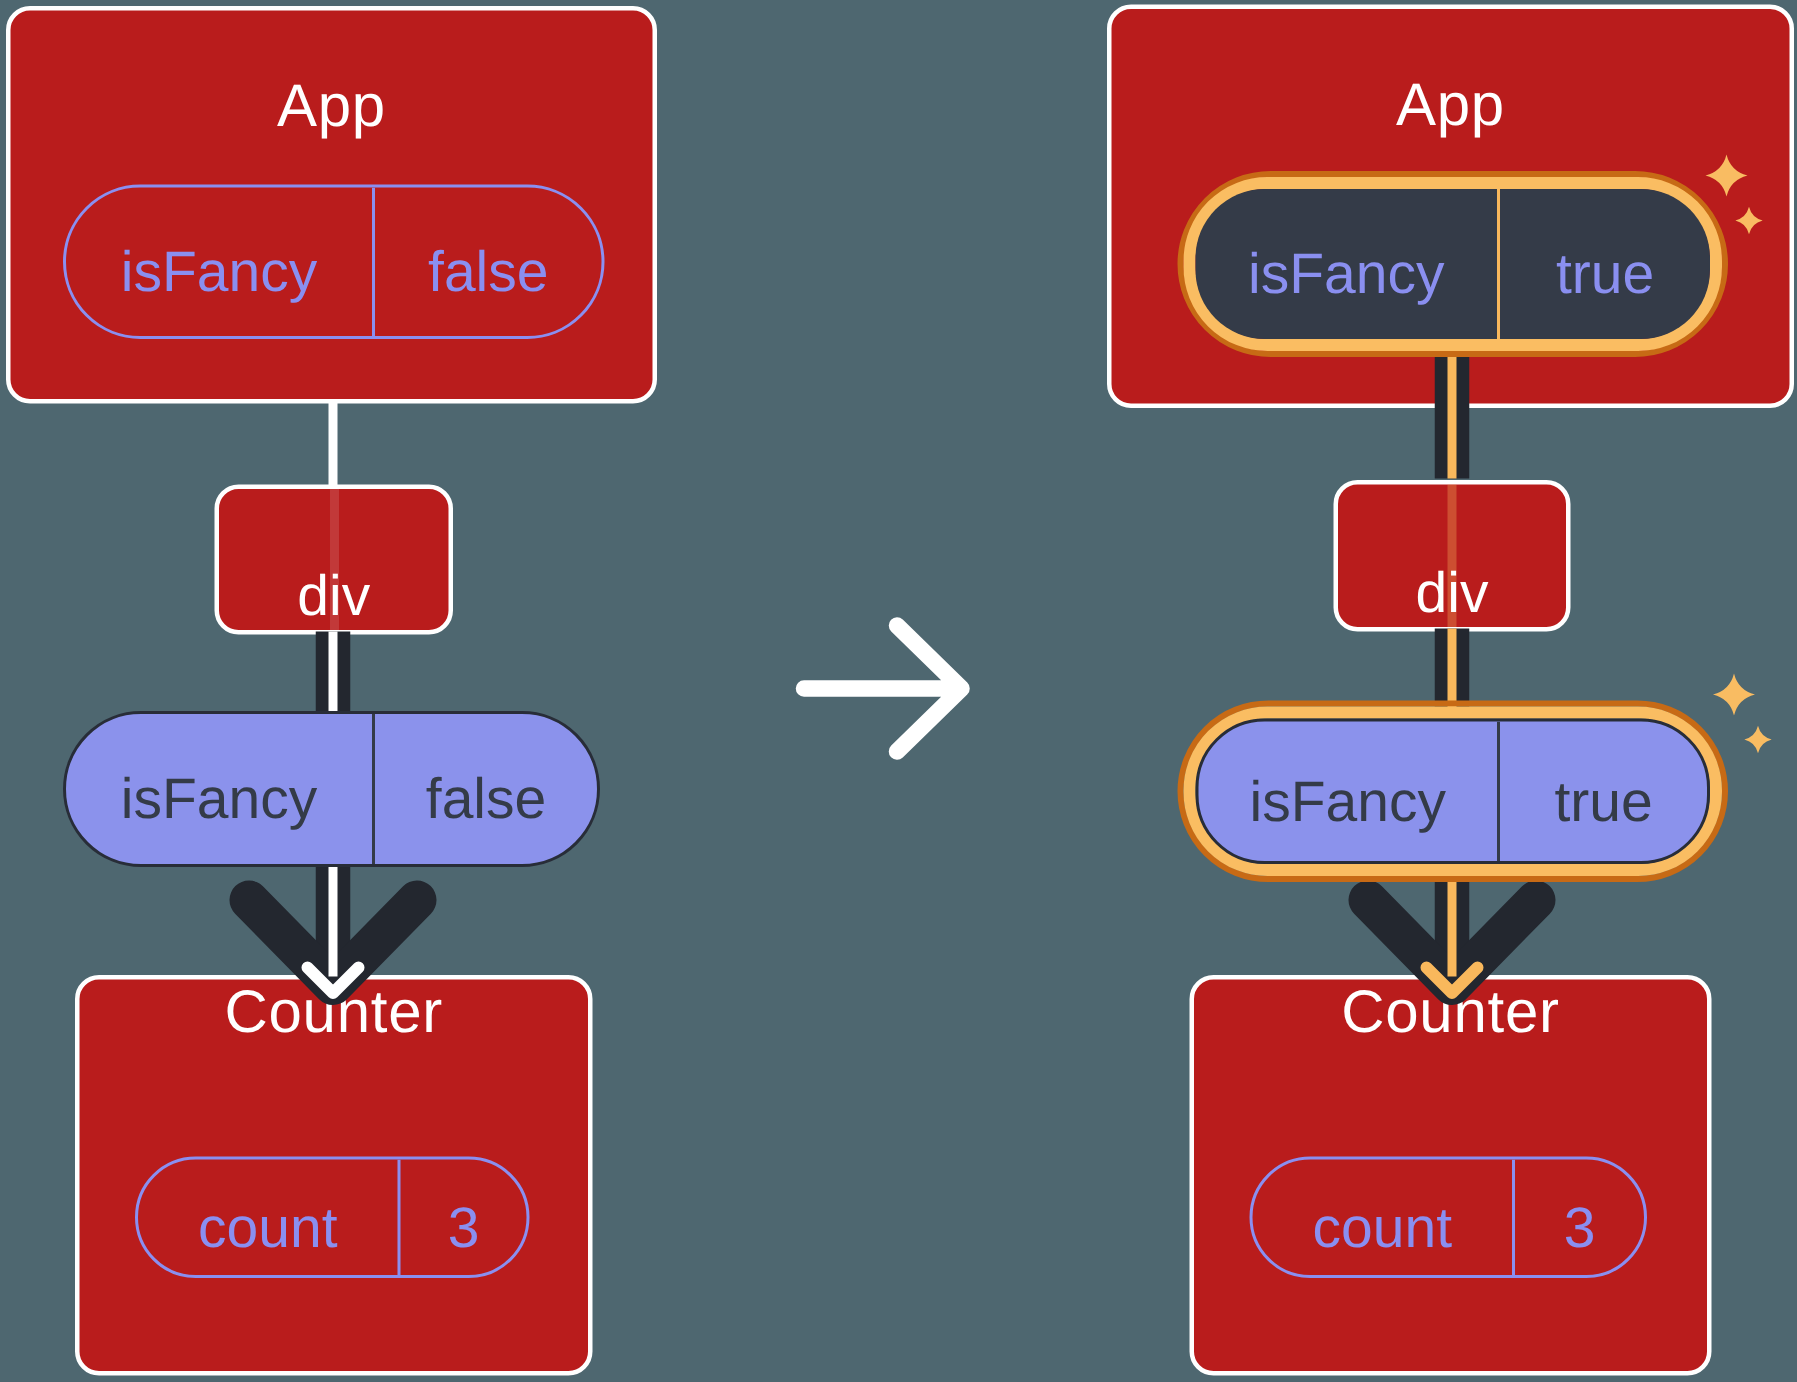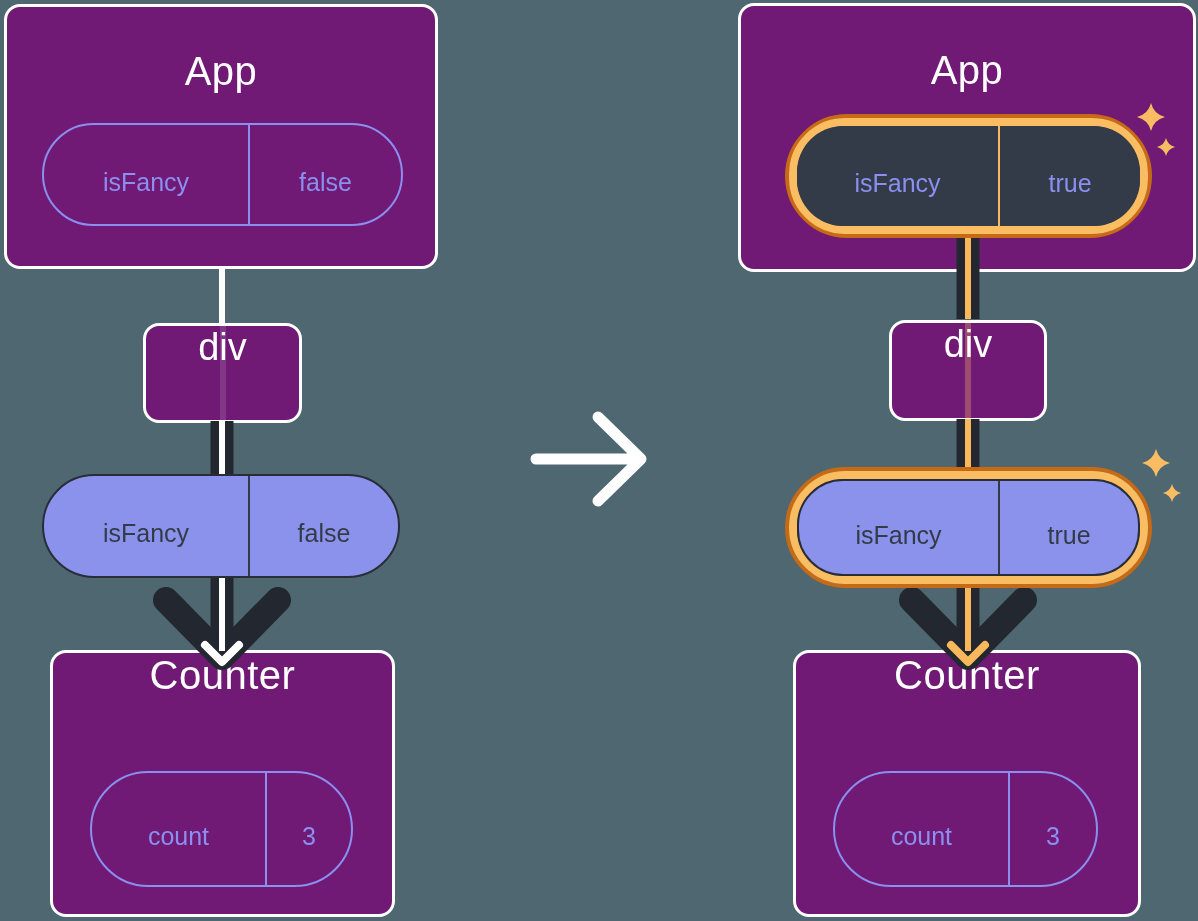--- a/index.html
+++ b/index.html
@@ -4,52 +4,52 @@
 <style>
   html,body { margin:0; padding:0; background:#4E6770; }
   .canvas {
     position:relative; width:1198px; height:921px; overflow:hidden;
     background:#4E6770;
     font-family:"Liberation Sans", sans-serif;
   }
   
   .box {
     position:absolute; box-sizing:border-box;
-    background:#701a75; border:3.5px solid #FFFFFF; border-radius:16px;
+    background:#b91c1c; border:3.5px solid #FFFFFF; border-radius:16px;
     z-index:1;
   }
   .box-title {
     color:#FFFFFF; font-size:40px; font-weight:500; text-align:center;
     letter-spacing:0.5px;
   }
   .app-l     { left:4px;   top:4px;   width:434px; height:265px; }
   .app-r     { left:738px; top:3px;   width:458px; height:269px; }
   .app-l .box-title, .app-r .box-title { margin-top:42px; }
   .div-l     { left:143px; top:323px; width:159px; height:100px; }
   .div-r     { left:889px; top:320px; width:158px; height:101px; }
-  .div-box { display:flex; align-items:flex-start; justify-content:center; }
+  .div-box { display:flex; align-items:flex-end; justify-content:center; }
   .div-label { color:#FFFFFF; font-size:38px; position:relative; z-index:2; }
   .stripe {
     position:absolute; top:0; bottom:0; left:calc(50% - 3px); width:6px;
   }
   .stripe-white  { background:rgba(255,255,255,0.13); }
   .stripe-orange { background:rgba(249,184,92,0.32); }
   .counter-l { left:50px;  top:650px; width:345px; height:267px; }
   .counter-r { left:793px; top:650px; width:348px; height:267px; }
   .counter-l .box-title, .counter-r .box-title { }
 
   
   .overlay { position:absolute; left:0; top:0; z-index:2; pointer-events:none; }
 
   
   .pill {
     position:absolute; box-sizing:border-box; display:flex; align-items:stretch;
     border-radius:60px; z-index:3; overflow:hidden;
   }
-  .cell { display:flex; align-items:center; justify-content:center; font-size:25px;margin-top:15px; }
+  .cell { display:flex; align-items:center; justify-content:center; font-size:38px;margin-top:15px; }
   .cell.grow { flex:1;text-align:center; }
   .vdiv { width:2px; align-self:stretch; }
   .purple-text { color:#8A8FF0; }
   .dark-text   { color:#343B48; }
   .bold-val    { font-weight:400; }
 
   .app-pill-l {
     left:42px; top:123px; width:361px; height:103px;
     border:2.5px solid #8A8FF0;
   }
@@ -57,21 +57,21 @@
   .vdiv-purple { background:#8A8FF0; }
 
   .prop-pill-l {
     left:42px; top:474px; width:358px; height:104px;
     background:#8B92EC; border:2.5px solid #282D38;
   }
   .prop-pill-l .cell-name { width:204px; }
   .vdiv-dark { background:#343B48; }
 
   .counter-pill {
-    height:116px; top:771px; border:2.5px solid #8A8FF0;
+    height:81px; top:771px; border:2.5px solid #8A8FF0;
   }
   .counter-pill-l { left:90px;  width:263px; }
   .counter-pill-r { left:833px; width:265px; }
   .counter-pill .cell-name { width:173px; }
 
   
   .ring {
     position:absolute; box-sizing:border-box; z-index:3;
     border:4px solid #C76A15; border-radius:64px;
   }

